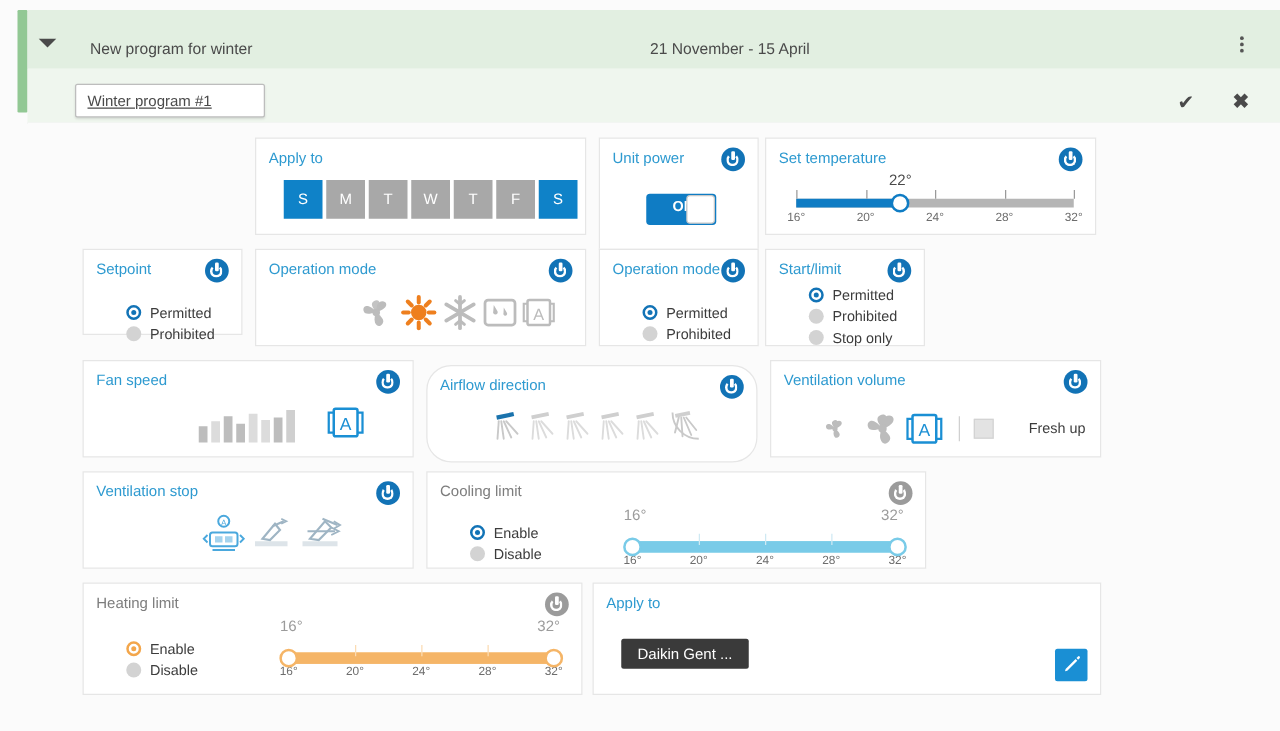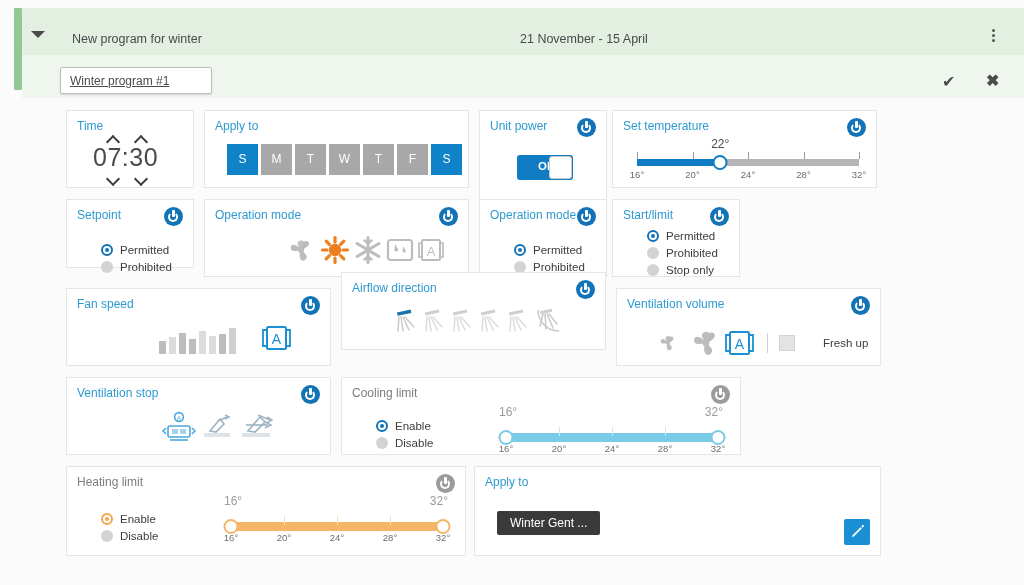--- a/index.html
+++ b/index.html
@@ -120,28 +120,20 @@
 
     <div class="name-box">
       <span>Winter program #1</span>
     </div>
     <div class="ok-btn">✔</div>
     <div class="x-btn">✖</div>
   </div>
 
   <div class="panel">
 
-    <div class="card" style="left:44px;top:12px;width:128px;height:78px;">
-      <div class="ttl">Time</div>
-      <div class="chev" style="left:41px;top:26px;"></div>
-      <div class="chev" style="left:69px;top:26px;"></div>
-      <div class="tmv">07:30</div>
-      <div class="chev dn" style="left:41px;top:63px;"></div>
-      <div class="chev dn" style="left:69px;top:63px;"></div>
-    </div>
 
     <div class="card" style="left:182px;top:12px;width:265px;height:78px;">
       <div class="ttl">Apply to</div>
       <div id="dayrow">
           <div class="day sel" style="left: 22px; top: 33px;"><span>S</span></div>
           <div class="day" style="left: 56px; top: 33px;"><span>M</span></div>
           <div class="day" style="left: 90px; top: 33px;"><span>T</span></div>
           <div class="day" style="left: 124px; top: 33px;"><span>W</span></div>
           <div class="day" style="left: 158px; top: 33px;"><span>T</span></div>
           <div class="day" style="left: 192px; top: 33px;"><span>F</span></div>
@@ -278,21 +270,21 @@
         </svg>
         <svg width="34" height="32" viewBox="0 0 34 32" style="margin-left:-8px;">
           <rect x="8" y="5" width="19" height="22" rx="1.5" fill="none" stroke="#1a8fd4" stroke-width="2"></rect>
           <text x="17.5" y="22" font-size="14" font-family="Liberation Sans, sans-serif" fill="#1a8fd4" text-anchor="middle">A</text>
           <path d="M8 8 L4 8 L4 24 L8 24" fill="none" stroke="#1a8fd4" stroke-width="1.8"></path>
           <path d="M27 8 L31 8 L31 24 L27 24" fill="none" stroke="#1a8fd4" stroke-width="1.8"></path>
         </svg>
       </div>
     </div>
 
-    <div class="card" style="left:319px;top:174px;width:265px;height:78px;">
+    <div class="card" style="left:319px;top:194px;width:265px;height:78px;border-radius:20px;">
       <div class="ttl">Airflow direction</div>
       <div class="pw" style="right:10px;top:7px;"></div>
       <div class="icrow" style="left:52px;top:33px;">
         <svg width="28" height="30" viewBox="0 0 28 30">
           <rect x="3" y="5" width="14" height="3.4" fill="#1a73ad" transform="rotate(-12 10 6)"></rect>
           <g stroke="#c9c9c9" stroke-width="1.5" stroke-linecap="round">
             <line x1="5" y1="11" x2="4" y2="25"></line>
               <line x1="7" y1="11" x2="9" y2="25"></line>
             <line x1="9" y1="11" x2="15" y2="24"></line>
               <line x1="11" y1="11" x2="20" y2="21"></line>
@@ -457,21 +449,21 @@
           <div class="tick" style="left: 159px;"></div>
           <div class="lbl" style="left: 159px;">28°</div>
           <div class="lbl" style="left: 212px;">32°</div>
           <div class="knob" style="left: 0px;"></div>
           <div class="knob" style="left: 212px;"></div>
         </div>
     </div>
 
     <div class="card" style="left:452px;top:368px;width:407px;height:90px;">
       <div class="ttl">Apply to</div>
-      <div class="tagbtn">Winter Gent ...</div>
+      <div class="tagbtn">Daikin Gent ...</div>
       <div class="pencil">
         <svg width="26" height="26" viewBox="0 0 26 26">
           <path d="M8 18l1.8-.5 8-8-1.3-1.3-8 8z" fill="#fff"></path>
           <path d="M17.2 7.4l1.3 1.3 1.2-1.2a.9.9 0 0 0 0-1.3.9.9 0 0 0-1.3 0z" fill="#fff"></path>
         </svg>
       </div>
     </div>
 
   </div>
 </div>

